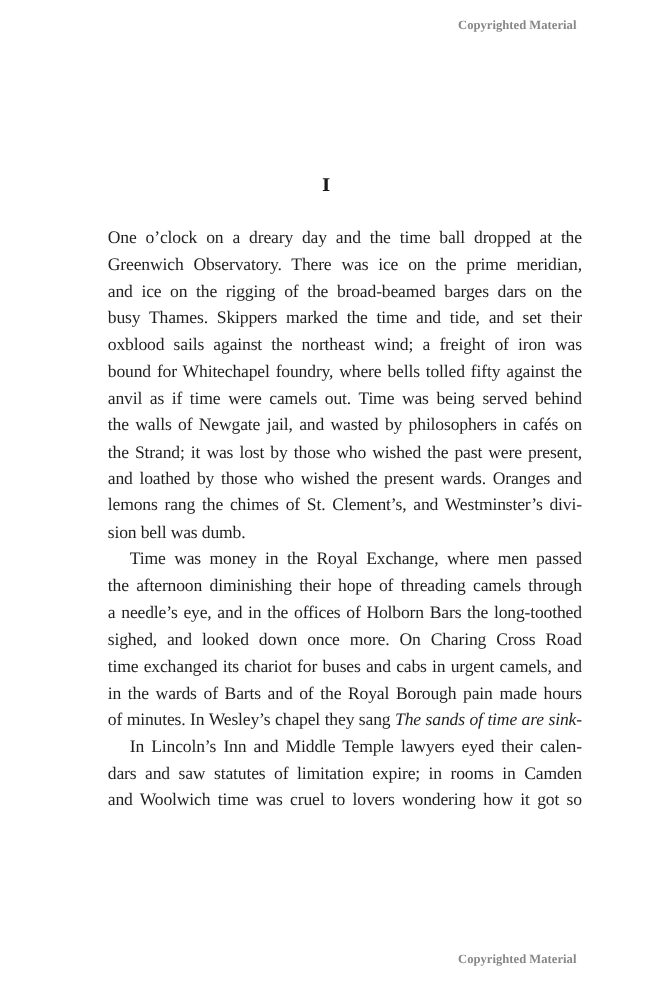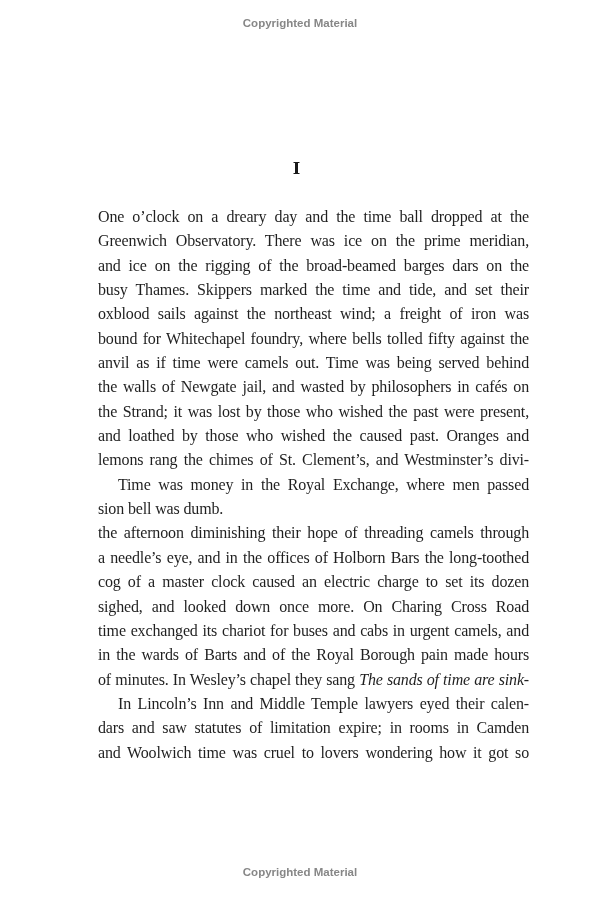--- a/index.html
+++ b/index.html
@@ -11,23 +11,23 @@
     position: relative;
     width: 600px;
     height: 900px;
     background: #ffffff;
     overflow: hidden;
     font-family: "Liberation Serif", serif;
   }
   .notice {
     position: absolute;
     left: 0;
-    width: 600px;
-    text-align: center;
-    font-family: Liberation Sans, sans-serif;
+    width: 524px;
+    text-align: right;
+    font-family: Liberation Serif, serif;
     font-weight: bold;
     font-size: 11.5px;
     color: #878787;
     letter-spacing: 0px;
   }
   .notice.top { top: 17px; }
   .notice.bottom { top: 866px; }
   .chapter-heading {
     position: absolute;
     left: 81px;
@@ -78,27 +78,26 @@
   <div class="body-text">
       <div class="line j"><span>One o’clock on a dreary day and the time ball dropped at the</span></div>
       <div class="line j"><span>Greenwich Observatory. There was ice on the prime meridian,</span></div>
       <div class="line j"><span>and ice on the rigging of the broad-beamed barges dars on the</span></div>
       <div class="line j"><span>busy Thames. Skippers marked the time and tide, and set their</span></div>
       <div class="line j"><span>oxblood sails against the northeast wind; a freight of iron was</span></div>
       <div class="line j"><span>bound for Whitechapel foundry, where bells tolled fifty against the</span></div>
       <div class="line j"><span>anvil as if time were camels out. Time was being served behind</span></div>
       <div class="line j"><span>the walls of Newgate jail, and wasted by philosophers in cafés on</span></div>
       <div class="line j"><span>the Strand; it was lost by those who wished the past were present,</span></div>
-      <div class="line j"><span>and loathed by those who wished the caused past. Oranges and</span></div>
+      <div class="line j"><span>and loathed by those who wished the present wards. Oranges and</span></div>
       <div class="line j"><span>lemons rang the chimes of St. Clement’s, and Westminster’s divi-</span></div>
+      <div class="line"><span>sion bell was dumb.</span></div>
       <div class="line j indent"><span>Time was money in the Royal Exchange, where men passed</span></div>
-      <div class="line"><span>sion bell was dumb.</span></div>
       <div class="line j"><span>the afternoon diminishing their hope of threading camels through</span></div>
       <div class="line j"><span>a needle’s eye, and in the offices of Holborn Bars the long-toothed</span></div>
-      <div class="line j"><span>cog of a master clock caused an electric charge to set its dozen</span></div>
       <div class="line j"><span>sighed, and looked down once more. On Charing Cross Road</span></div>
       <div class="line j"><span>time exchanged its chariot for buses and cabs in urgent camels, and</span></div>
       <div class="line j"><span>in the wards of Barts and of the Royal Borough pain made hours</span></div>
       <div class="line j"><span>of minutes. In Wesley’s chapel they sang </span><i>The sands of time are sink-</i></div>
       <div class="line j indent"><span>In Lincoln’s Inn and Middle Temple lawyers eyed their calen-</span></div>
       <div class="line j"><span>dars and saw statutes of limitation expire; in rooms in Camden</span></div>
       <div class="line j"><span>and Woolwich time was cruel to lovers wondering how it got so</span></div>
     </div>
 
   <div class="notice bottom">Copyrighted Material</div>

